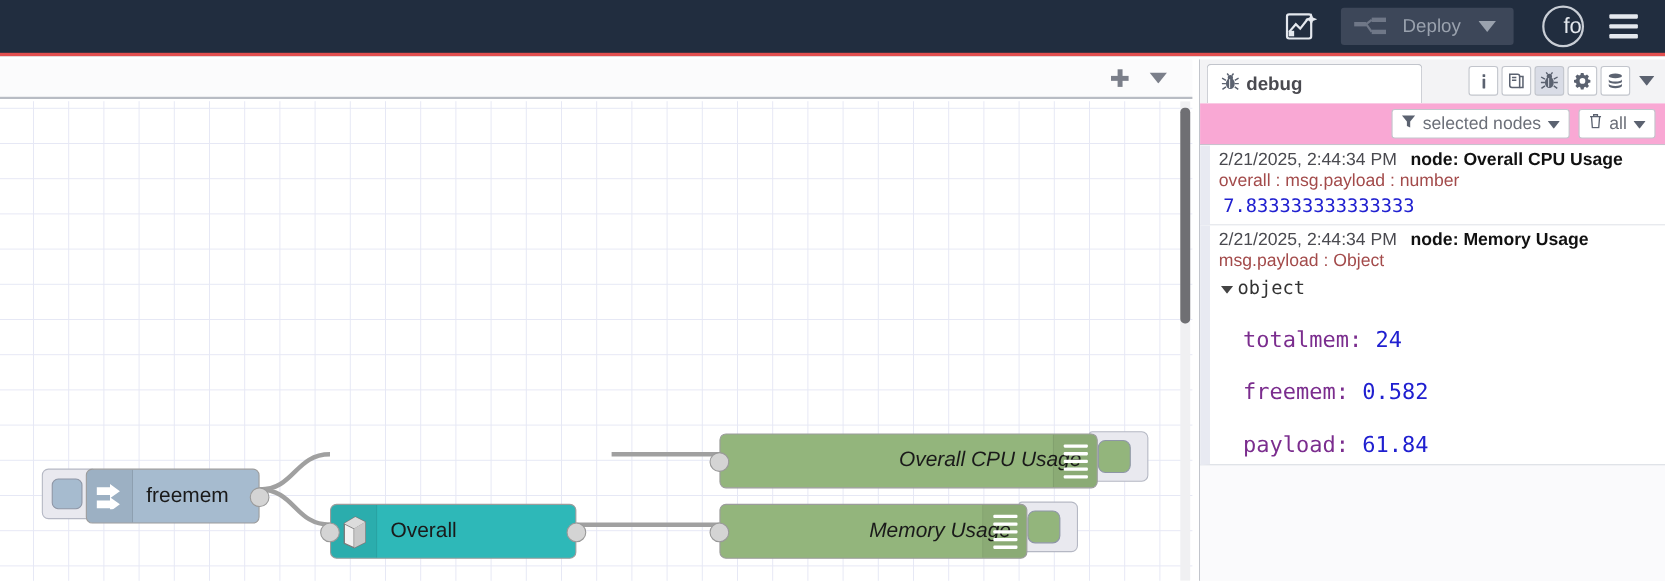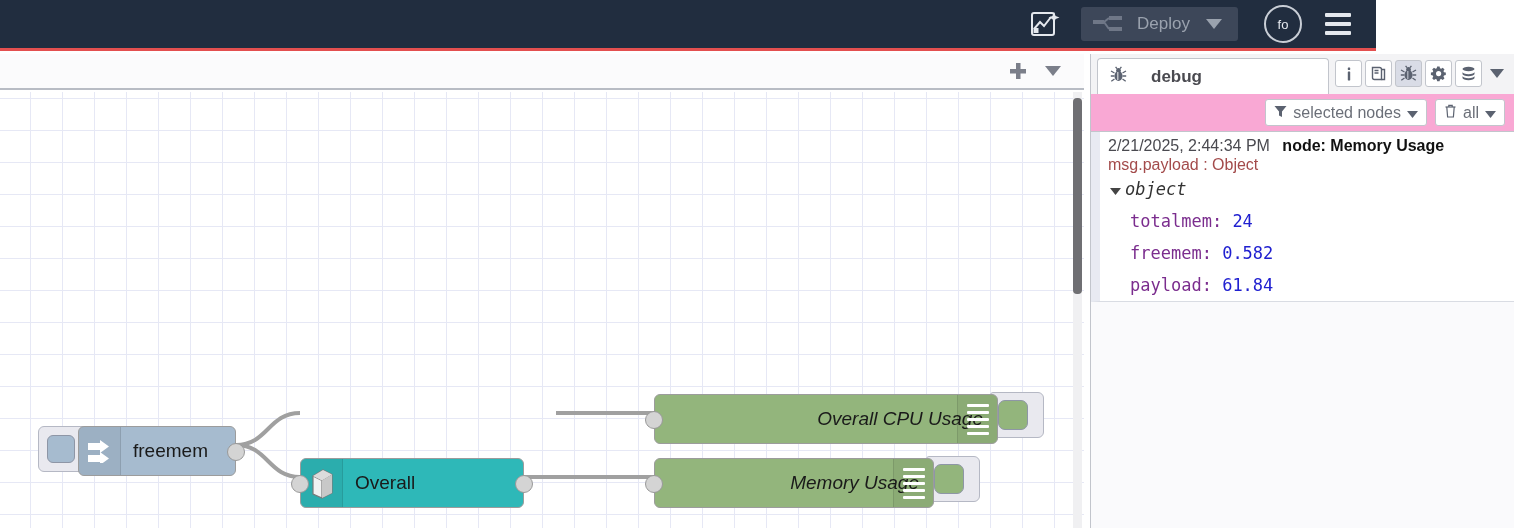--- a/index.html
+++ b/index.html
@@ -6,21 +6,21 @@
   html, body {
     width: 1514px; height: 528px;
     font-family: "Liberation Sans", sans-serif;
     overflow: hidden;
     background: #fff;
   }
 
   
   #header {
     position: absolute; left: 0; top: 0;
-    width: 1376px; height: 51px;
+    width: 1514px; height: 51px;
     background: #212d3f;
     border-bottom: 3px solid #e34f4f;
     display: flex; align-items: center; justify-content: flex-end;
   }
   .hdr-icon-btn {
     width: 40px; height: 36px;
     display: flex; align-items: center; justify-content: center;
     cursor: pointer;
   }
   #deploy-btn {
@@ -36,22 +36,22 @@
   }
   #deploy-label {
     color: #9aa2ae; font-size: 17px; padding: 0 2px 0 4px;
   }
   #deploy-caret {
     padding: 0 16px 0 14px; display: flex; align-items: center;
   }
   #user-avatar {
     width: 38px; height: 38px; margin-left: 26px;
     border: 2px solid #c9ced6; border-radius: 50%;
-    color: #e4e8ee; font-size: 13px;
-    display: flex; align-items: center; justify-content: center;
+    color: #e4e8ee; font-size: 20px;
+    display: flex; align-items: center; justify-content: flex-end;
     cursor: pointer;
   }
   #menu-btn {
     width: 44px; height: 40px; margin-left: 14px; margin-right: 16px;
     display: flex; flex-direction: column; align-items: center; justify-content: center;
     gap: 5px; cursor: pointer;
   }
   #menu-btn i { display:block; width: 26px; height: 4px; background: #e4e8ee; border-radius: 1px; }
 
   
@@ -171,25 +171,25 @@
     border-left: 1px solid #c2c5cc;
   }
   #sb-tabrow {
     position: absolute; left: 0; top: 0;
     width: 424px; height: 40px;
     background: #f3f3f5;
     display: flex; align-items: flex-end;
   }
   #sb-tab-debug {
     margin-left: 6px;
-    width: 232px; height: 36px;
+    width: 196px; height: 36px;
     background: #fff;
     border: 1px solid #c2c5cc; border-bottom: none;
     border-radius: 4px 4px 0 0;
-    display: flex; align-items: center; gap: 24px;
+    display: flex; align-items: center; gap: 6px;
     padding-left: 12px;
     cursor: pointer;
     text-align: right;
   }
   #sb-tab-debug .t {
     font-size: 17px; font-weight: bold; color: #4a4a50;
   }
   #sb-toolicons {
     position: absolute; right: 6px; top: 6px;
     display: flex; align-items: center; gap: 3px;
@@ -244,27 +244,27 @@
   .msg-head .nodename { color: #111; font-weight: 600; margin-left: 8px; }
   .msg-topic {
     font-size: 16px; color: #a34b4b; margin-top: 1px;
   }
   .msg-value {
     font-family: "DejaVu Sans Mono", monospace;
     font-size: 17px; color: #2020d0; margin-top: 4px; padding-left: 4px;
   }
   .obj-root {
     font-family: "DejaVu Sans Mono", monospace;
-    font-size: 17px; color: #333; font-style: italic;
+    font-size: 17px; color: #333; 
     margin-top: 5px; padding-left: 2px;
     display: flex; align-items: center; gap: 4px;
   }
   .obj-row {
     font-family: "DejaVu Sans Mono", monospace;
-    font-size: 17px; margin-top: 12px; padding-left: 22px;
+    font-size: 20px; margin-top: 24px; padding-left: 22px;
   }
   .obj-key { color: #7b2d8e; }
   .obj-val { color: #2020d0; }
 </style>
 </head>
 <body>
 
 <div id="header">
 
   <div class="hdr-icon-btn">
@@ -485,20 +485,28 @@
       <span>
         <svg width="11" height="7" viewBox="0 0 11 7">
             <path d="M0 0 L11 0 L5.5 7 Z" fill="#5b6270"></path>
           </svg>
       </span>
     </div>
   </div>
 
   <div id="sb-messages">
 
+    <div class="dbg-msg">
+      <div class="msg-head">
+        <span>2/21/2025, 2:44:34 PM</span>
+        <span class="nodename">node: Overall CPU Usage</span>
+      </div>
+      <div class="msg-topic">overall : msg.payload : number</div>
+      <div class="msg-value">7.833333333333333</div>
+    </div>
 
     <div class="dbg-msg">
       <div class="msg-head">
         <span>2/21/2025, 2:44:34 PM</span>
         <span class="nodename">node: Memory Usage</span>
       </div>
       <div class="msg-topic">msg.payload : Object</div>
       <div class="obj-root">
         <span>
           <svg width="11" height="7" viewBox="0 0 11 7">

